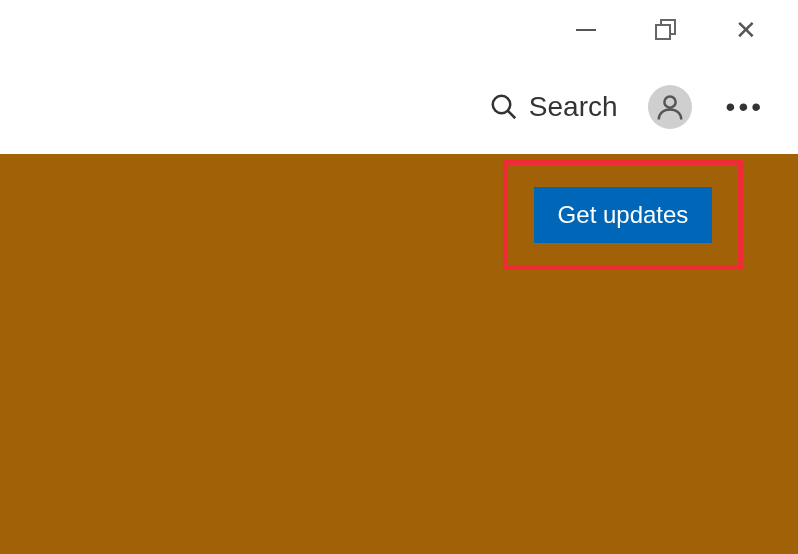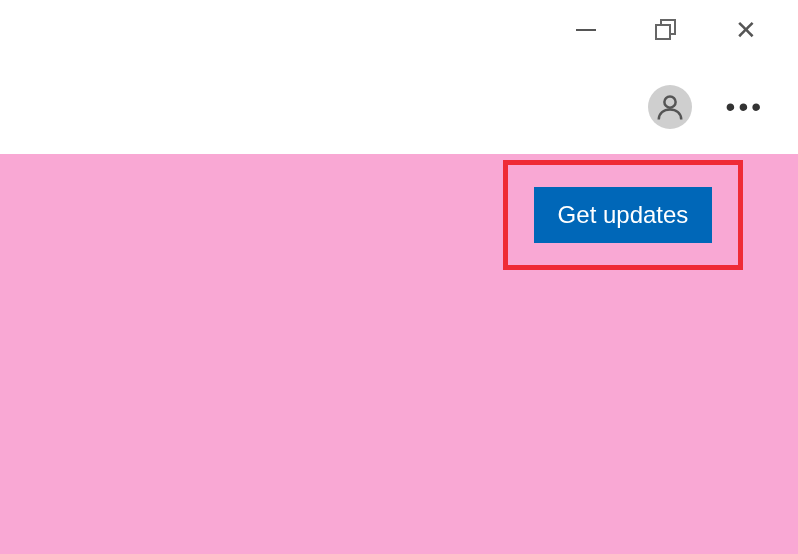--- a/index.html
+++ b/index.html
@@ -93,21 +93,21 @@
     .more-dots {
       font-size: 28px;
       letter-spacing: 3px;
       color: #333;
       cursor: pointer;
       padding: 0 4px;
     }
     .content {
       position: relative;
       height: calc(554px - 154px);
-      background: #f9a8d4;
+      background: #a16207;
       padding-left: 12px;
     }
     .highlight-box {
       position: absolute;
       top: 6px;
       right: 55px;
       width: 240px;
       height: 110px;
       border: 5px solid #ef2b36;
       display: flex;
@@ -138,20 +138,27 @@
       <div class="back"></div>
       <div class="front"></div>
     </div>
   </div>
   <div class="titlebar-btn">
     <span class="close-x">✕</span>
   </div>
 </div>
 
 <div class="header">
+  <div class="search-group">
+    <svg width="30" height="30" viewBox="0 0 24 24" fill="none" stroke="#333" stroke-width="2">
+      <circle cx="10" cy="10" r="7"></circle>
+      <line x1="21" y1="21" x2="15" y2="15"></line>
+    </svg>
+    <span class="search-text">Search</span>
+  </div>
   <div class="avatar">
     <svg width="30" height="30" viewBox="0 0 24 24" fill="none" stroke="#555" stroke-width="2">
       <circle cx="12" cy="8" r="4.5"></circle>
       <path d="M3 22c0-5 4-8 9-8s9 3 9 8"></path>
     </svg>
   </div>
   <div class="more-dots">
     <span>•••</span>
   </div>
 </div>

